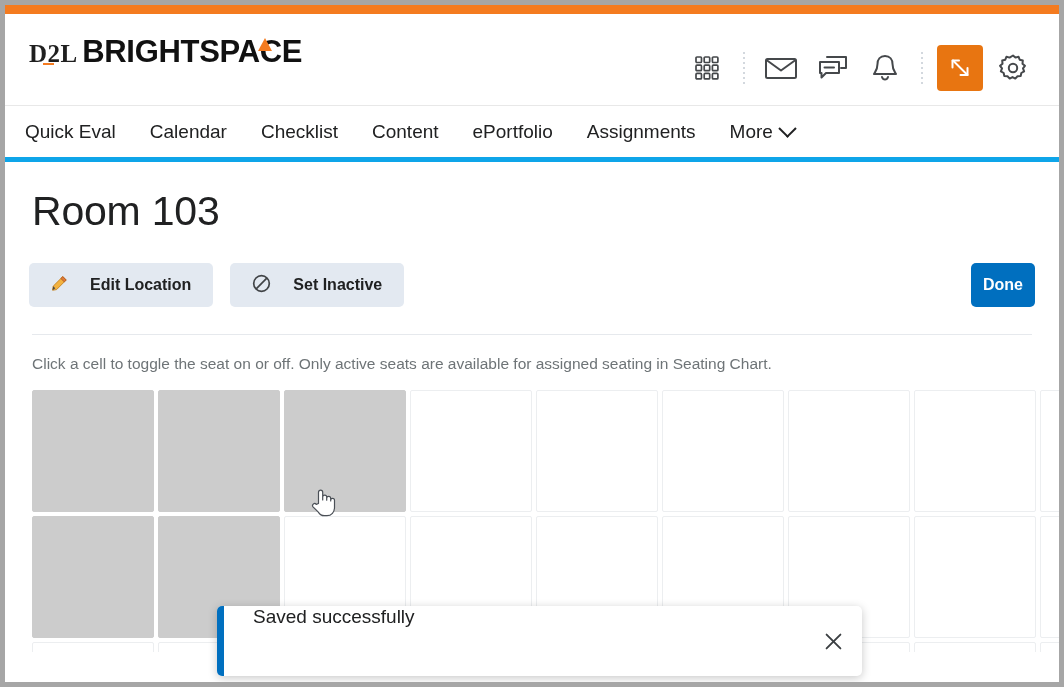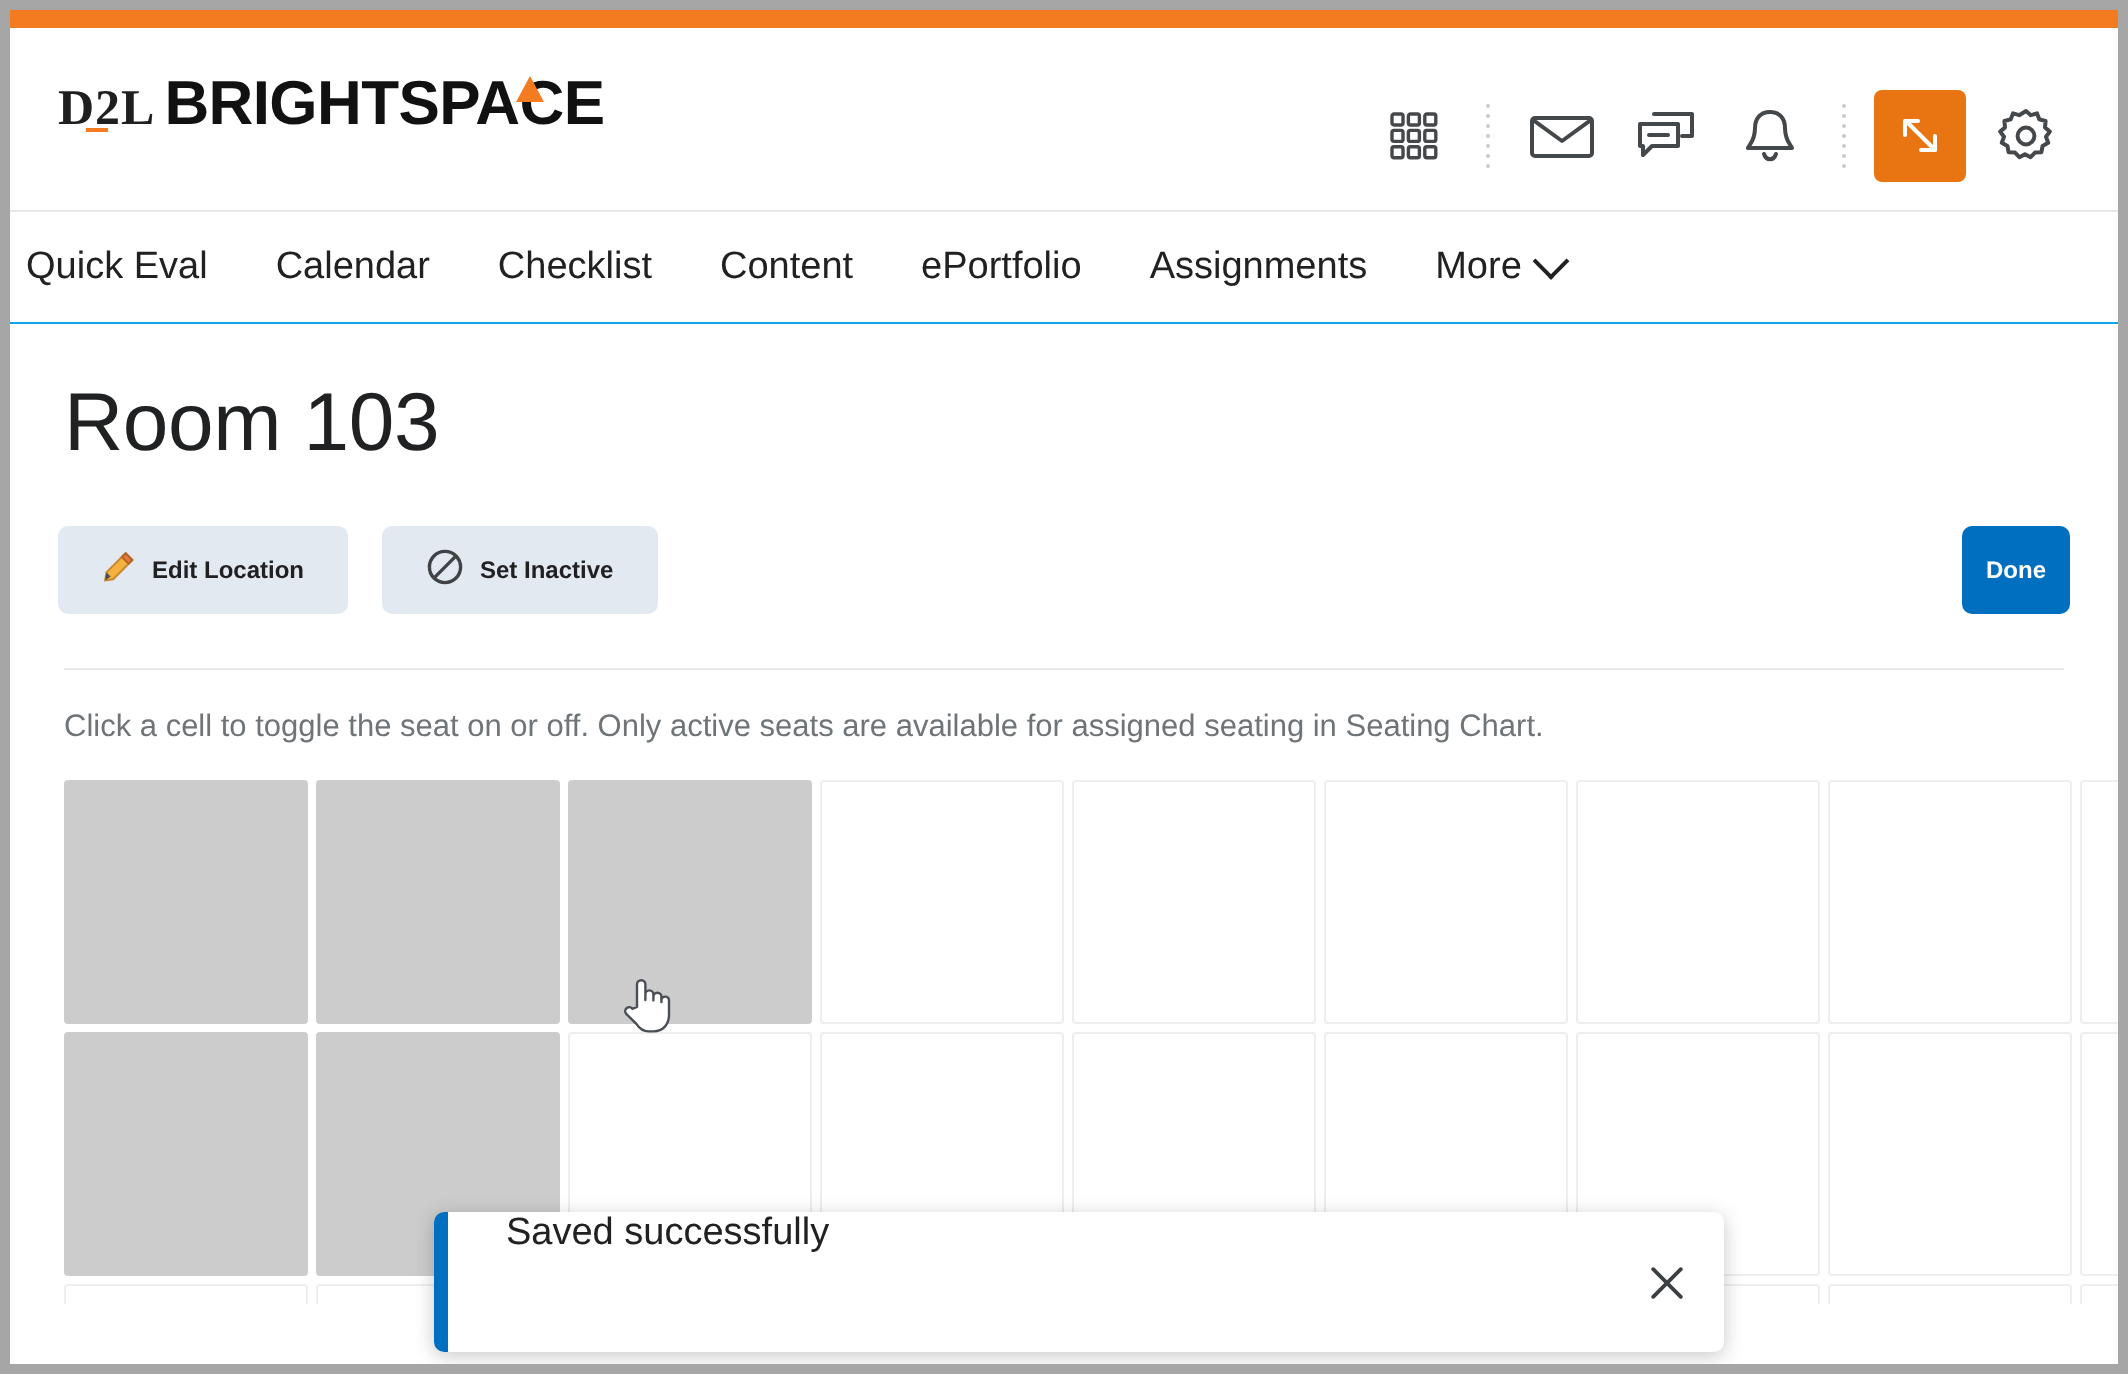--- a/index.html
+++ b/index.html
@@ -138,23 +138,23 @@
     cursor: pointer;
     margin: 0 4px;
   }
 
   
   .navbar {
     height: 56px;
     box-sizing: border-box;
     display: flex;
     align-items: center;
-    padding-left: 8px;
+    padding-left: 20px;
     gap: 0;
-    border-bottom: 1px solid #0ea5e9;
+    border-bottom: 5px solid #0ea5e9;
     background: #ffffff;
   }
   .navitem {
     font-size: 19px;
     color: #202122;
     padding: 0 17px;
     cursor: pointer;
     white-space: nowrap;
     display: flex;
     align-items: center;
@@ -186,27 +186,27 @@
     display: flex;
     align-items: center;
     position: relative;
     height: 44px;
   }
   .btn {
     background: #e3e9f1;
     border: none;
     border-radius: 5px;
     height: 44px;
-    font-size: 12px;
+    font-size: 16px;
     font-weight: bold;
     color: #202122;
     display: flex;
     align-items: center;
     justify-content: center;
-    gap: 8px;
+    gap: 22px;
     cursor: pointer;
     padding: 0 22px;
     font-family: "Liberation Sans", sans-serif;
   }
   .btn + .btn { margin-left: 17px; }
   .btn-done {
     position: absolute;
     right: 0;
     background: #006fbf;
     color: #ffffff;

